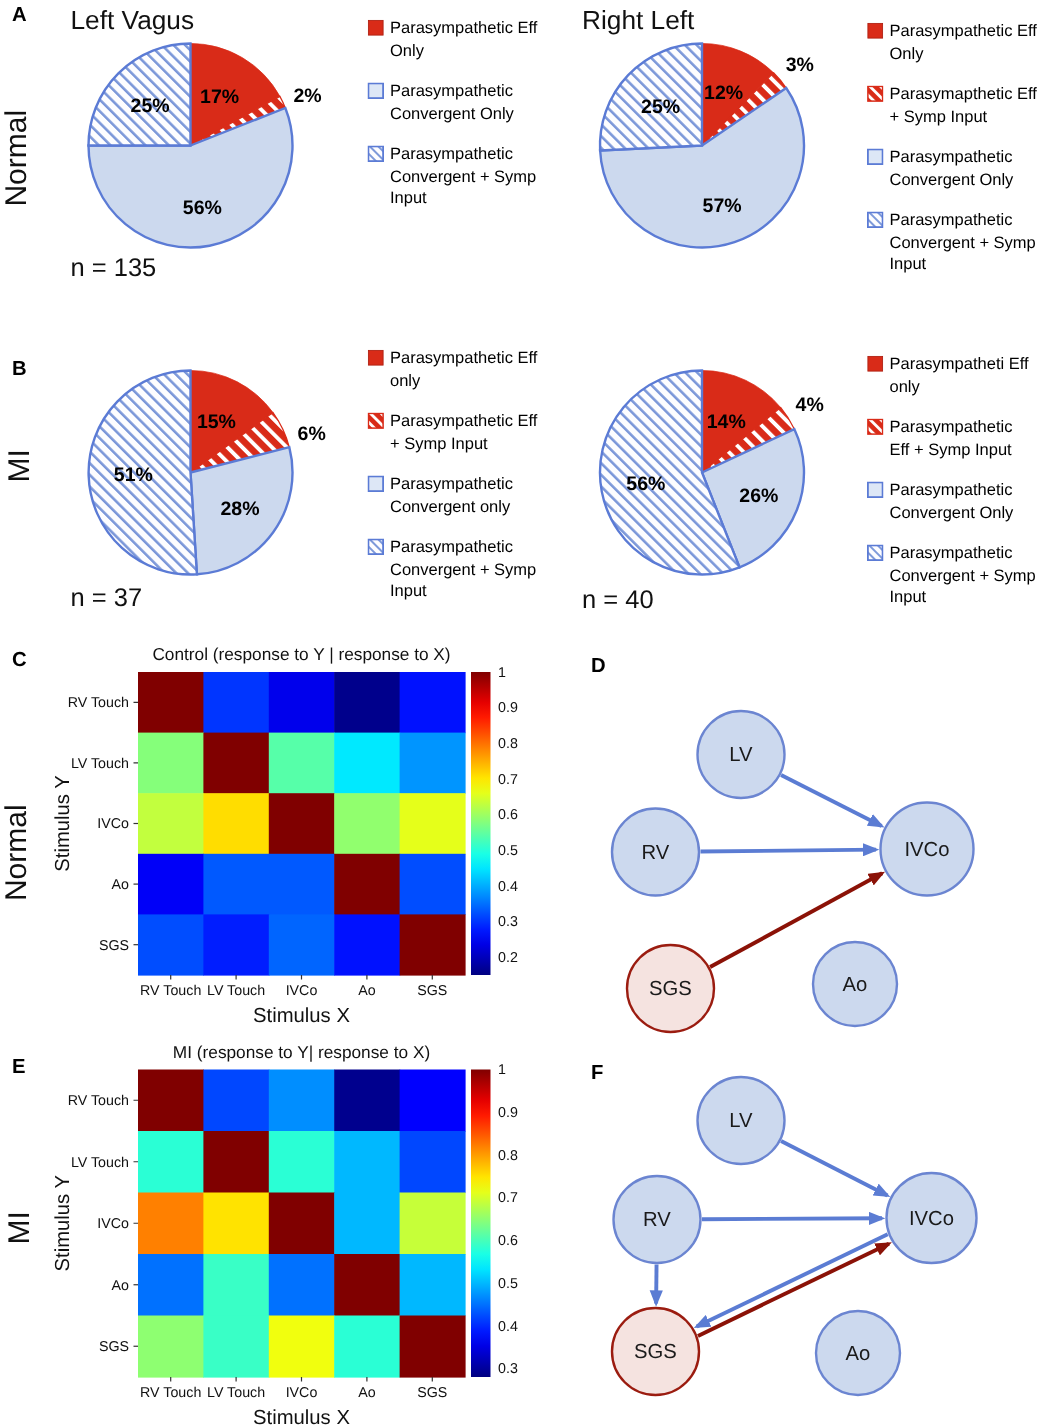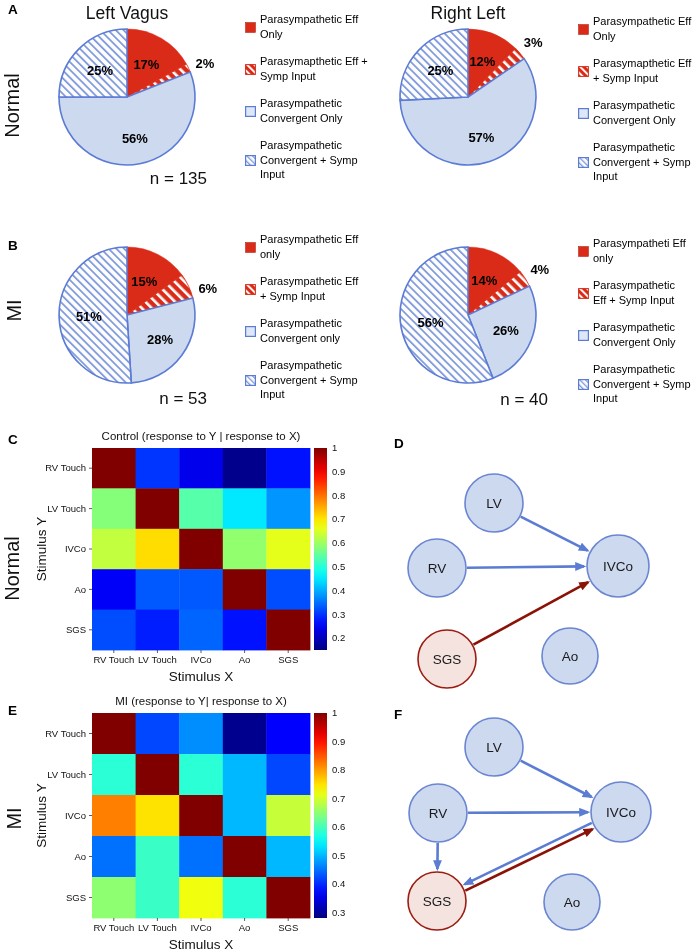--- a/index.html
+++ b/index.html
@@ -1,24 +1,24 @@
 <!DOCTYPE html>
 <html><head>
 <meta charset="utf-8">
 <style>
   html,body{margin:0;padding:0;background:#fff;}
   .fig{position:relative;width:700px;height:952px;background:#ffffff;
        font-family:"Liberation Sans",sans-serif;overflow:hidden;}
   .abs{position:absolute;}
   .plabel{font-weight:700;font-size:13.5px;color:#000;}
-  .pie-title{width:160px;text-align:center;font-size:17.5px;color:#111;}
-  .n-label{width:160px;text-align:right;font-size:17px;color:#111;}
+  .pie-title{width:160px;text-align:left;font-size:17.5px;color:#111;}
+  .n-label{width:160px;text-align:left;font-size:17px;color:#111;}
   .rot{transform:rotate(-90deg);text-align:center;font-size:20px;color:#111;white-space:nowrap;}
   .legend{font-size:11px;line-height:1.32;color:#000;}
-  .leg-item{display:flex;gap:4px;margin-bottom:13px;align-items:center;}
+  .leg-item{display:flex;gap:4px;margin-bottom:13px;align-items:flex-start;}
   .leg-swatch{flex:0 0 auto;margin-top:1px;}
   svg text{font-family:"Liberation Sans",sans-serif;}
 </style>
 </head>
 <body>
 
 <div class="fig">
 
   <svg id="shared-defs" width="0" height="0" style="position:absolute">
       <defs>
@@ -97,35 +97,29 @@
       <path d="M95,95 L147.39,51.66 A68,68 0 0 1 156.53,66.05 Z" fill="url(#hatchRed)" stroke="#d92b18" stroke-width="0.8"></path>
       <path d="M95,95 L156.53,66.05 A68,68 0 0 1 120.03,158.22 Z" fill="#ccd9ee" stroke="#5b7bd5" stroke-width="1.6"></path>
       <path d="M95,95 L120.03,158.22 A68,68 0 1 1 95.00,27.00 Z" fill="url(#hatchBlue)" stroke="#5b7bd5" stroke-width="1.6"></path>
       <text x="111.2" y="60.5" text-anchor="middle" dy="4.5" font-size="13" font-weight="700" fill="#000">14%</text>
       <text x="166.8" y="49.5" text-anchor="middle" dy="4.5" font-size="13" font-weight="700" fill="#000">4%</text>
       <text x="132.9" y="110.0" text-anchor="middle" dy="4.5" font-size="13" font-weight="700" fill="#000">26%</text>
       <text x="57.6" y="102.1" text-anchor="middle" dy="4.5" font-size="13" font-weight="700" fill="#000">56%</text>
     </svg>
 
   <div class="abs n-label" style="left:47px;top:169px">n = 135</div>
-  <div class="abs n-label" style="left:47px;top:389px">n = 53</div>
+  <div class="abs n-label" style="left:47px;top:389px">n = 37</div>
   <div class="abs n-label" style="left:388px;top:390px">n = 40</div>
 
   <div class="abs legend" id="legend0" style="left:245px;top:12px;width:128px">
       <div class="leg-item">
         <svg width="11" height="11" class="leg-swatch">
           <rect x="0.6" y="0.6" width="9.8" height="9.8" fill="#d92b18" stroke="#b02012" stroke-width="0.6"></rect>
         </svg>
         <div>Parasympathetic Eff<br>Only</div>
-      </div>
-      <div class="leg-item">
-        <svg width="11" height="11" class="leg-swatch">
-          <rect x="0.6" y="0.6" width="9.8" height="9.8" fill="url(#hatchRedSw)" stroke="#d92b18" stroke-width="1"></rect>
-        </svg>
-        <div>Parasymapthetic Eff +<br>Symp Input</div>
       </div>
       <div class="leg-item">
         <svg width="11" height="11" class="leg-swatch">
           <rect x="0.6" y="0.6" width="9.8" height="9.8" fill="#dde7f6" stroke="#5b7bd5" stroke-width="1.2"></rect>
         </svg>
         <div>Parasympathetic<br>Convergent Only</div>
       </div>
       <div class="leg-item">
         <svg width="11" height="11" class="leg-swatch">
           <rect x="0.6" y="0.6" width="9.8" height="9.8" fill="url(#hatchBlueSw)" stroke="#5b7bd5" stroke-width="1.2"></rect>

